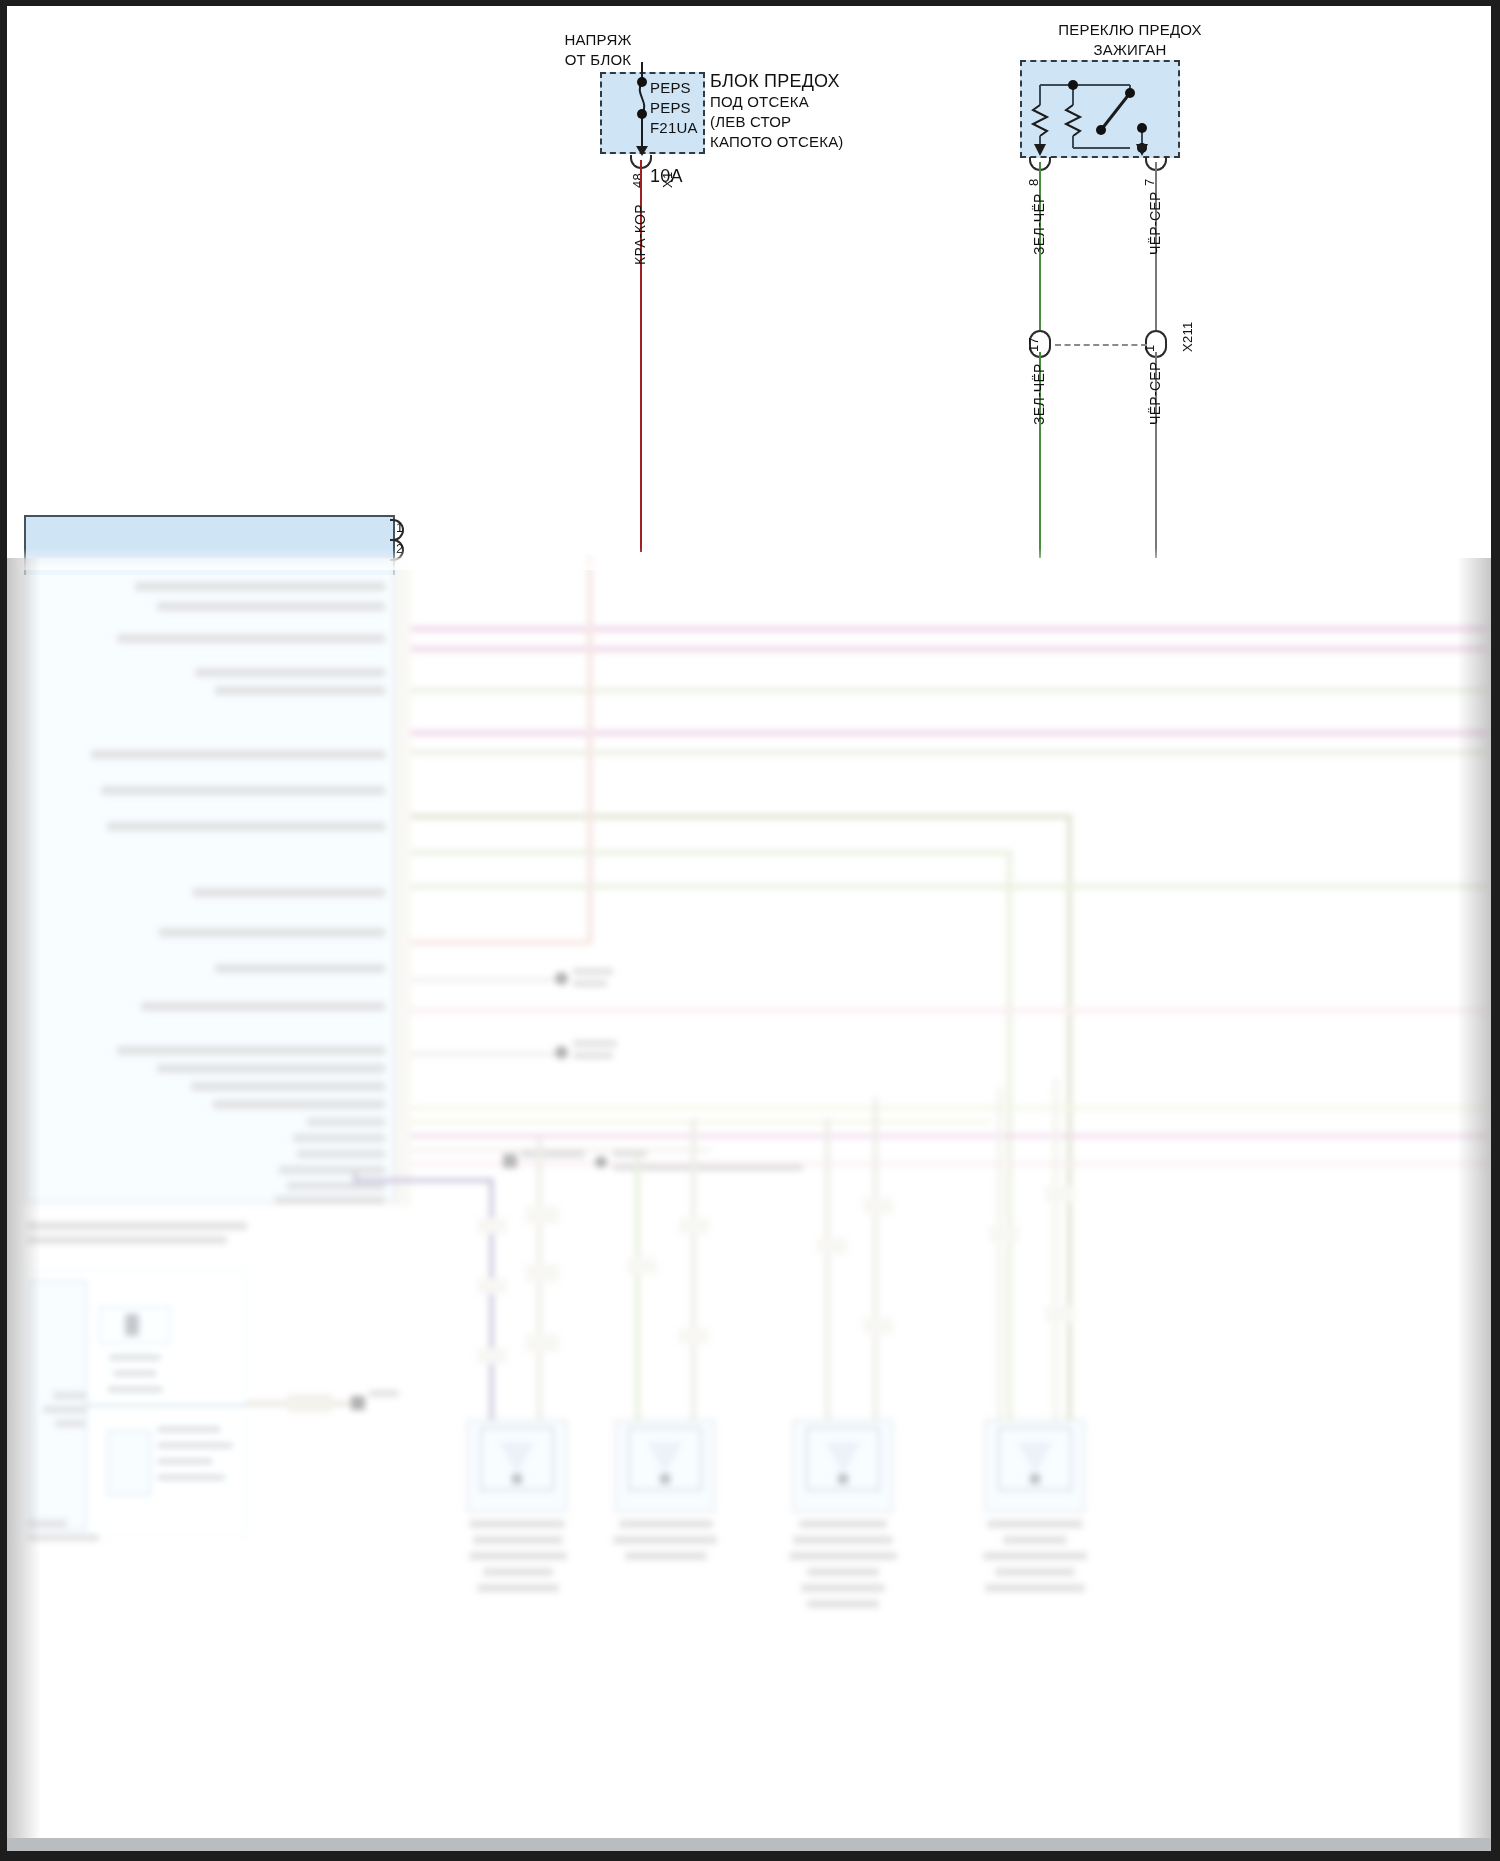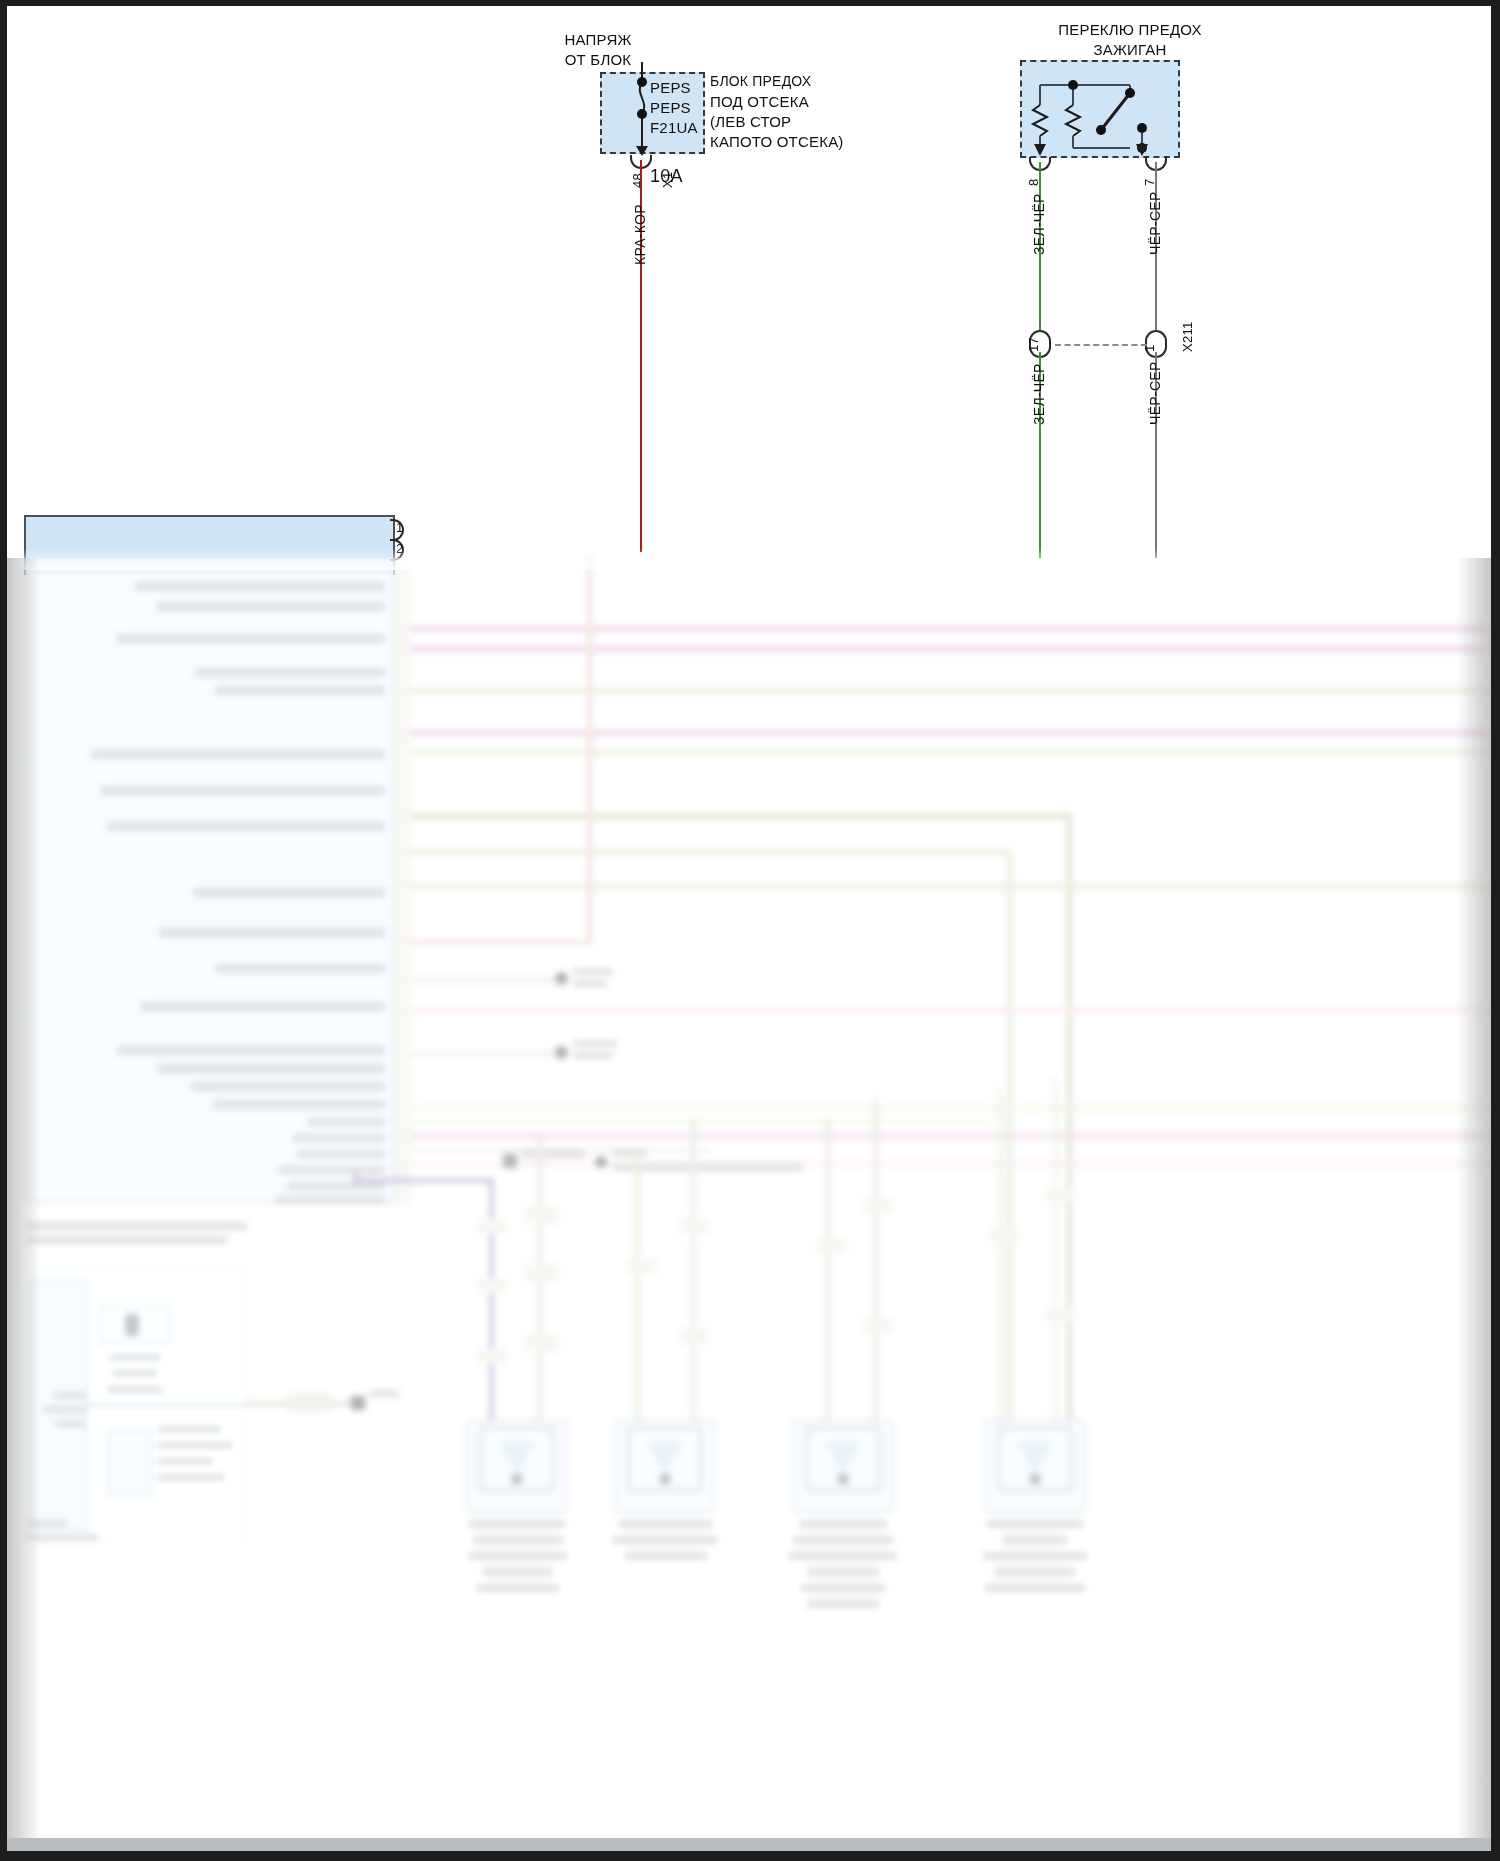--- a/index.html
+++ b/index.html
@@ -132,21 +132,21 @@
     <polygon points="36,86 48,86 42,96" fill="#1b1b1b"></polygon>
     <circle cx="42" cy="22" r="5" fill="#111"></circle>
     <circle cx="42" cy="54" r="5" fill="#111"></circle>
   </svg>
 
   <div class="lbl" style="left:650px;top:78px;font-size:15px;">PEPS</div>
   <div class="lbl" style="left:650px;top:98px;font-size:15px;">PEPS</div>
   <div class="lbl" style="left:650px;top:118px;font-size:15px;">F21UA</div>
   <div class="lbl" style="left:650px;top:138px;font-size:18px;margin-top:29px;">10A</div>
 
-  <div class="lbl" style="left:710px;top:72px;font-size:14px;">БЛОК ПРЕДОХ</div>
+  <div class="lbl" style="left:710px;top:72px;font-size:18px;">БЛОК ПРЕДОХ</div>
   <div class="lbl" style="left:710px;top:92px;font-size:15px;">ПОД ОТСЕКА</div>
   <div class="lbl" style="left:710px;top:112px;font-size:15px;">(ЛЕВ СТОР</div>
   <div class="lbl" style="left:710px;top:132px;font-size:15px;">КАПОТО ОТСЕКА)</div>
 
   <div class="conn-cup" style="left:630px;top:155px;"></div>
   <div class="vlbl" style="left:630px;top:188px;font-size:13px;">48</div>
   <div class="vlbl" style="left:660px;top:188px;font-size:13px;">X1</div>
 
   <div class="wire wire-v" style="left:640px;top:160px;height:392px;background:#9e2020;"></div>
   <div class="vlbl" style="left:632px;top:265px;">КРА-КОР</div>

